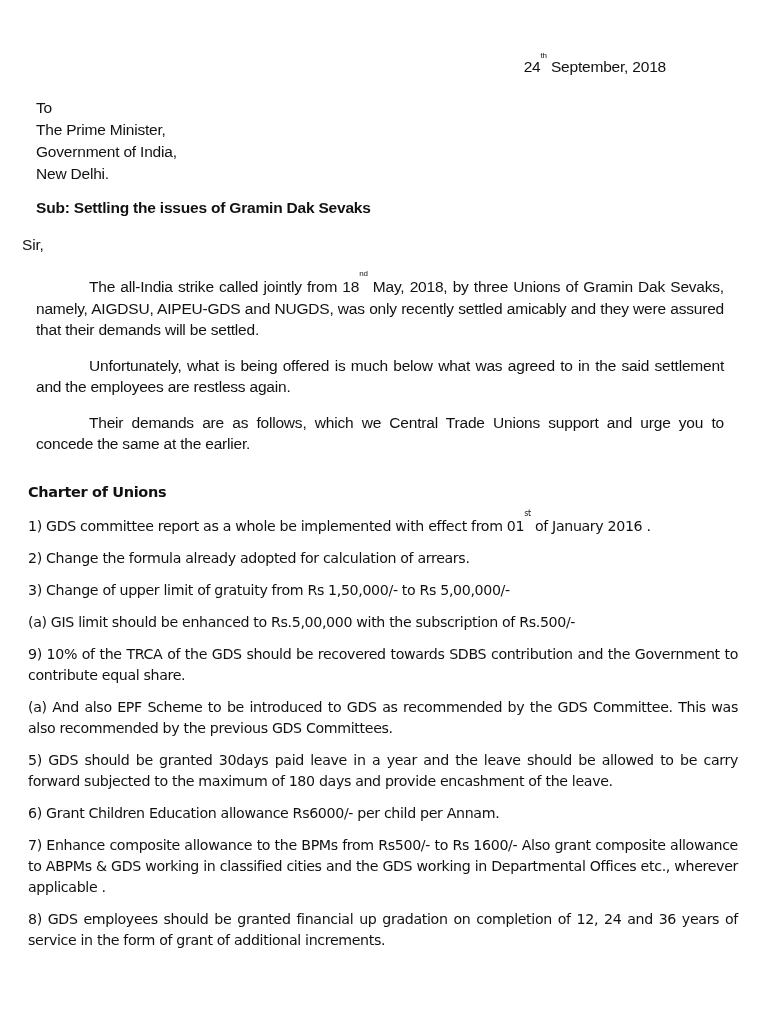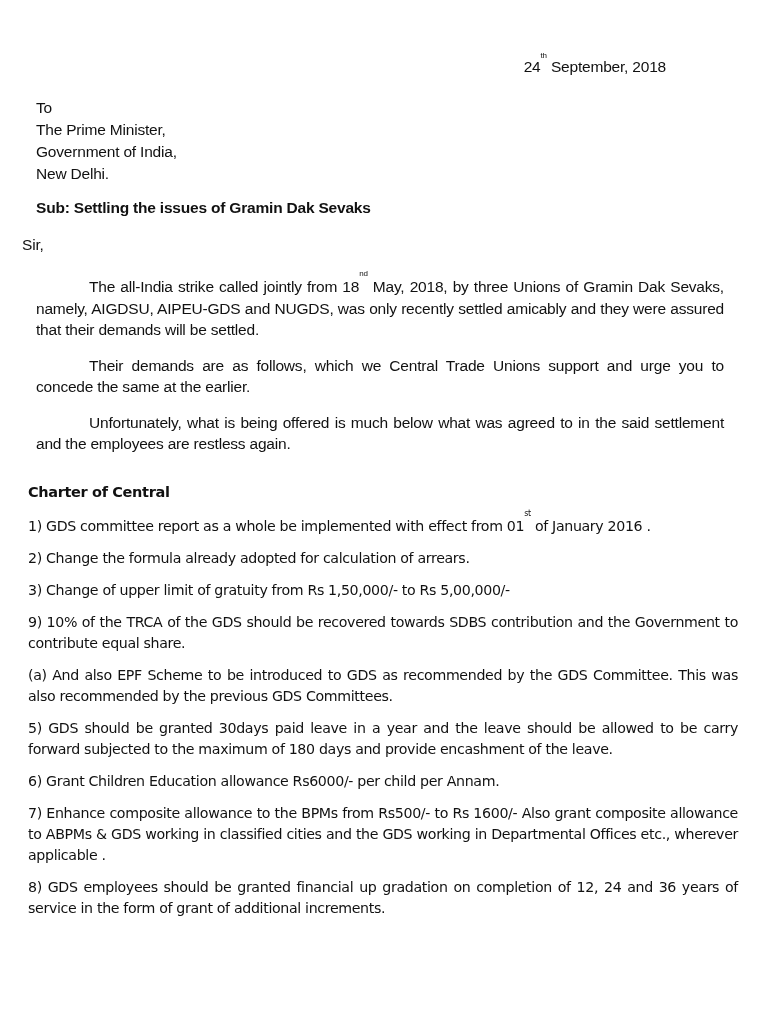--- a/index.html
+++ b/index.html
@@ -107,30 +107,31 @@
     <div>Government of India,</div>
     <div>New Delhi.</div>
   </div>
 
   <div class="subject arial">Sub: Settling the issues of Gramin Dak Sevaks</div>
 
   <div class="salutation arial">Sir,</div>
 
   <div class="body-paras arial">
     <p><span>The all-India strike called jointly from 18</span><sup>nd</sup><span> May, 2018, by three Unions of Gramin Dak Sevaks, namely, AIGDSU, AIPEU-GDS and NUGDS, was only recently settled amicably and they were assured that their demands will be settled.</span></p>
+    <p>Unfortunately, what is being offered is much below what was agreed to in the said settlement and the employees are restless again.</p>
     <p>Their demands are as follows, which we Central Trade Unions support and urge you to concede the same at the earlier.</p>
-    <p>Unfortunately, what is being offered is much below what was agreed to in the said settlement and the employees are restless again.</p>
   </div>
 
-  <div class="charter-title verdana">Charter of Central</div>
+  <div class="charter-title verdana">Charter of Unions</div>
 
   <div class="demands verdana">
     <p><span>1)  GDS committee report as a whole be implemented with effect from 01</span><sup>st</sup><span> of January 2016 .</span></p>
     <p>2) Change the formula already adopted for calculation of arrears.</p>
     <p>3) Change of upper limit of gratuity from Rs 1,50,000/- to Rs 5,00,000/-</p>
+    <p>(a) GIS limit should be enhanced to Rs.5,00,000 with the subscription of Rs.500/-</p>
     <p>9)  10% of the TRCA of the GDS should be recovered towards SDBS contribution and the Government to contribute equal share.</p>
     <p>(a) And also EPF Scheme to be introduced to GDS as recommended by the GDS Committee. This was also recommended by the previous GDS Committees.</p>
     <p>5) GDS should be granted 30days paid leave in a year and the leave should be allowed to be carry forward subjected to the maximum of 180 days and provide encashment of the leave.</p>
     <p>6) Grant Children Education allowance Rs6000/- per child per Annam.</p>
     <p>7)  Enhance composite allowance to the BPMs from Rs500/- to Rs 1600/-  Also grant composite allowance to ABPMs &amp; GDS working in classified cities and the GDS working in Departmental Offices etc., wherever applicable .</p>
     <p>8)  GDS employees should be granted financial up gradation on completion of 12, 24 and 36 years of service in the form of grant of additional increments.</p>
   </div>
 
 </div>
 

